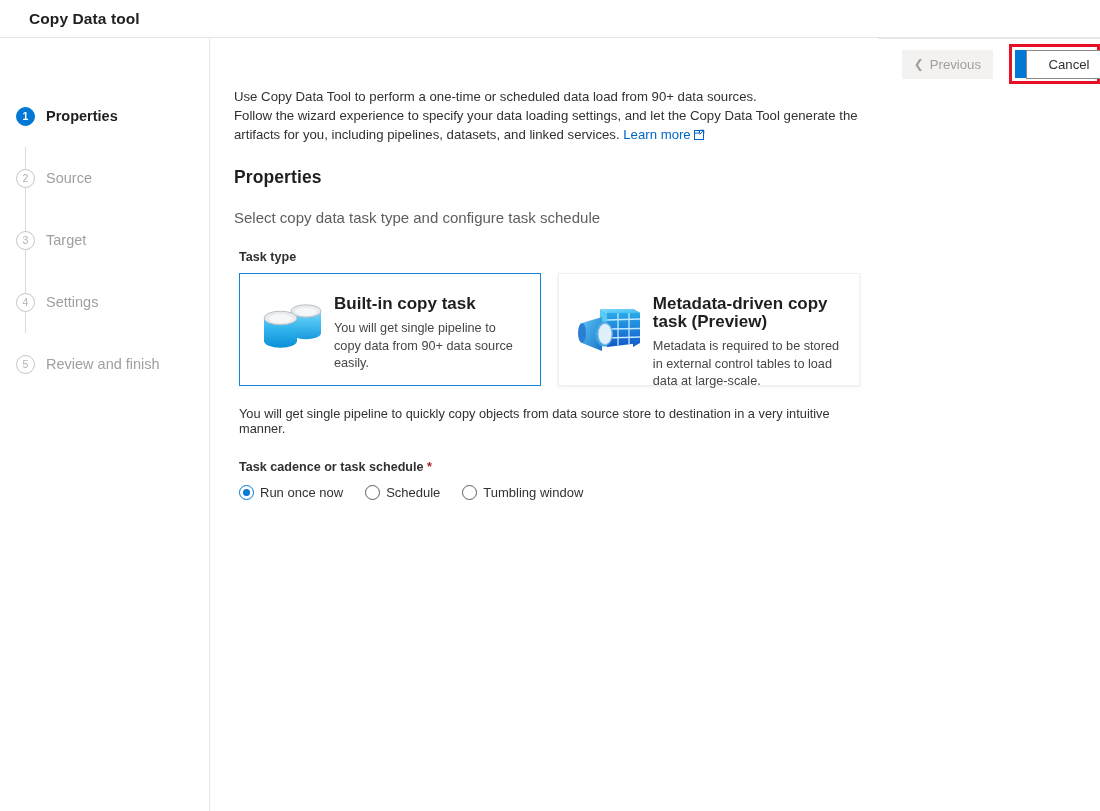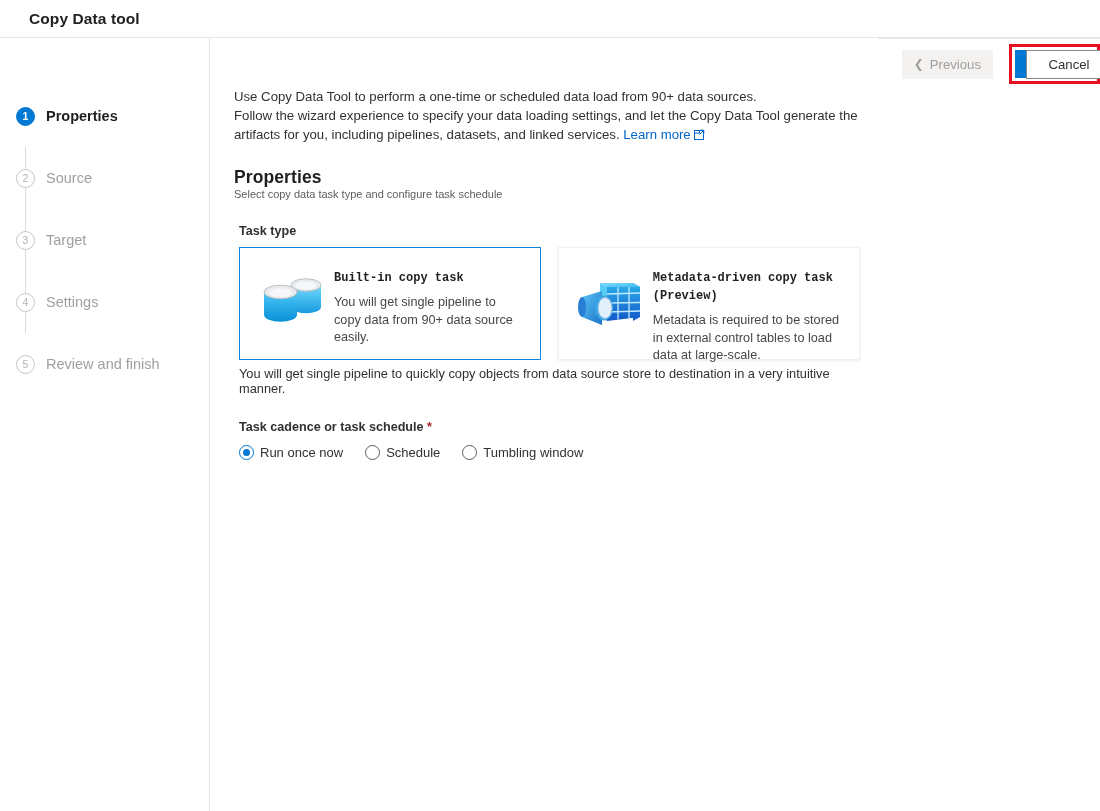--- a/index.html
+++ b/index.html
@@ -127,23 +127,23 @@
     margin-left: 3px;
   }
   h2.section-title {
     font-size: 17.5px;
     font-weight: 600;
     color: #201f1e;
     margin: 22px 0 0 0;
     letter-spacing: .1px;
   }
   .subtitle {
-    font-size: 11px;
+    font-size: 15px;
     color: #605e5c;
-    margin-top: 0;
+    margin-top: 21px;
   }
   .field-label {
     font-size: 12.6px;
     font-weight: 600;
     color: #323130;
     margin-top: 24px;
     padding-left: 5px;
   }
   .req { color: #a4262c; font-weight: 600; }
   
@@ -177,36 +177,35 @@
     align-items: center;
     justify-content: center;
     margin-top: 2px;
   }
   .card .text {
     flex: 1 1 auto;
     padding-left: 4px;
     padding-top: 5px;
   }
   .card .card-title {
-    font-size: 12px;
+    font-size: 17px;
     font-weight: 600;
     color: #201f1e;
     line-height: 18px;
-    font-family: Liberation Mono, monospace;
   }
   .card .card-desc {
     font-size: 12.7px;
     color: #484644;
     line-height: 17.5px;
     margin-top: 7px;
   }
   .helper-text {
     font-size: 12.8px;
     color: #323130;
-    margin-top: 6px;
+    margin-top: 20px;
     padding-left: 5px;
   }
   
   .radio-row {
     display: flex;
     align-items: center;
     margin-top: 11px;
     padding-left: 5px;
     gap: 22px;
   }

